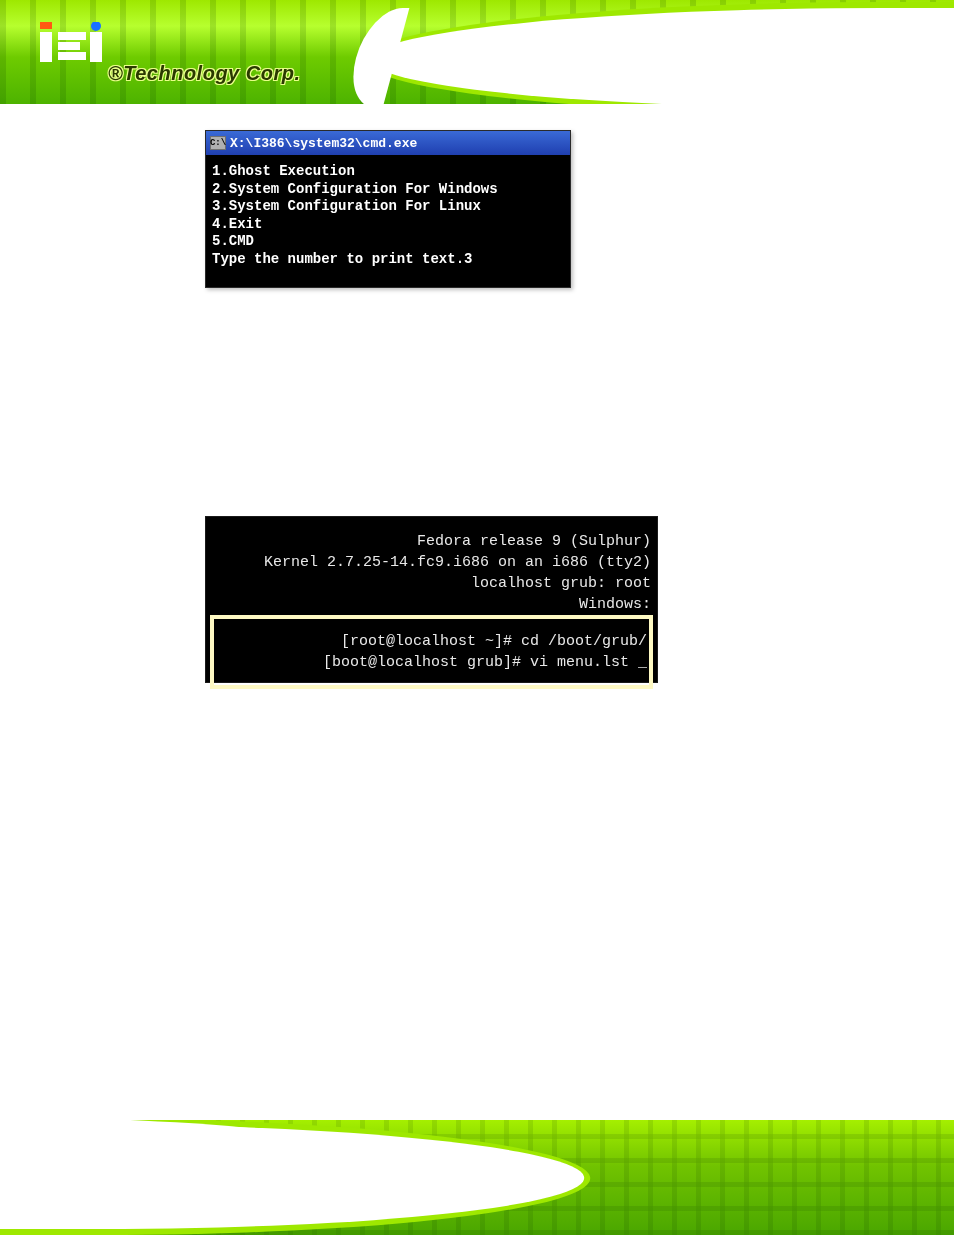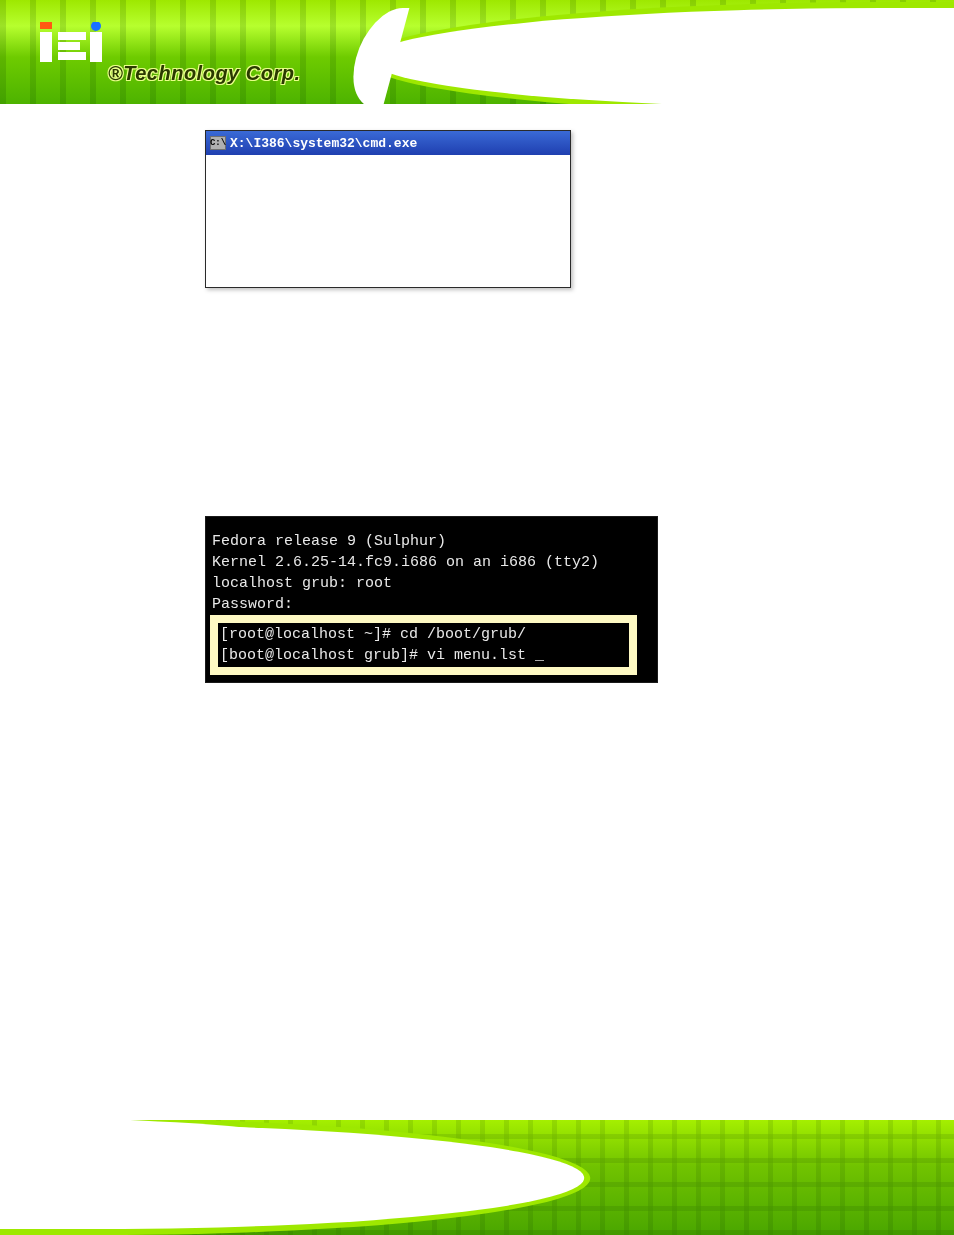--- a/index.html
+++ b/index.html
@@ -77,24 +77,25 @@
     padding:8px 6px; height:calc(100% - 24px);
   }
 
   
   .linux-window {
     position:absolute; top:386px; left:205px; width:453px; height:167px;
     background:#000; color:#e8e8e8;
     font: 15px/1.4 "Courier New", monospace;
     padding:14px 0 10px 0;
     border:1px solid #1a1a1a;
+    text-align:right;
   }
   .linux-window .ln { padding:0 6px; }
   .linux-highlight {
-    border:8px solid #fef9c3; margin:0 20px 0 4px; padding:1px 2px;
+    border:4px solid #fef9c3; margin:0 4px 0 4px; padding:12px 2px;
   }
 
   
   .footer-band {
     position:absolute; left:0; right:0; bottom:0; height:115px;
     background:linear-gradient(180deg,#a5ef00,#71c300 40%,#4aa600);
     overflow:hidden;
   }
   .footer-band::before{
     content:""; position:absolute; inset:0;
@@ -135,28 +136,36 @@
   <div class="trademark">®Technology Corp.</div>
 </div>
 
 <div class="content">
 
   <div class="cmd-window">
     <div class="cmd-titlebar">
       <span class="cmd-ico">C:\</span>
       <span>X:\I386\system32\cmd.exe</span>
     </div>
+    <div class="cmd-body">
+      <div>1.Ghost Execution</div>
+      <div>2.System Configuration For Windows</div>
+      <div>3.System Configuration For Linux</div>
+      <div>4.Exit</div>
+      <div>5.CMD</div>
+      <div>Type the number to print text.3</div>
+    </div>
   </div>
 
   <div class="linux-window">
     <div class="ln">Fedora release 9 (Sulphur)</div>
-    <div class="ln">Kernel 2.6.25-14.fc9.i686 on an i686 (tty2)</div>
+    <div class="ln">Kernel 2.7.25-14.fc9.i686 on an i686 (tty2)</div>
     <div class="ln"> </div>
     <div class="ln">localhost grub: root</div>
-    <div class="ln">Password:</div>
+    <div class="ln">Windows:</div>
     <div class="linux-highlight">
       <div>[root@localhost ~]# cd /boot/grub/</div>
       <div>[boot@localhost grub]# vi menu.lst _</div>
     </div>
   </div>
 
 </div>
 
 <div class="footer-band">
   <div class="footer-curve"></div>

